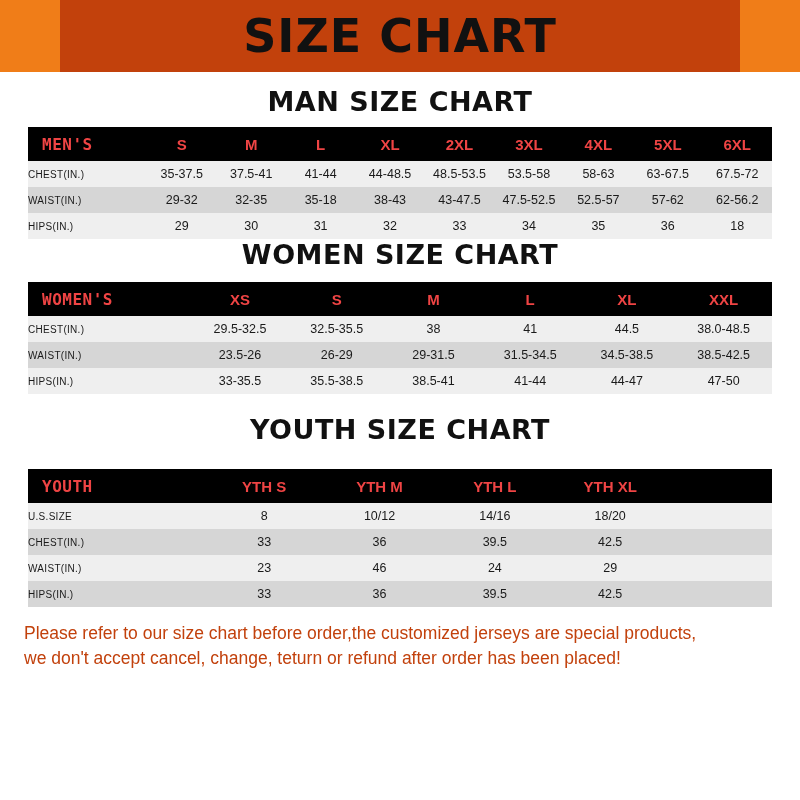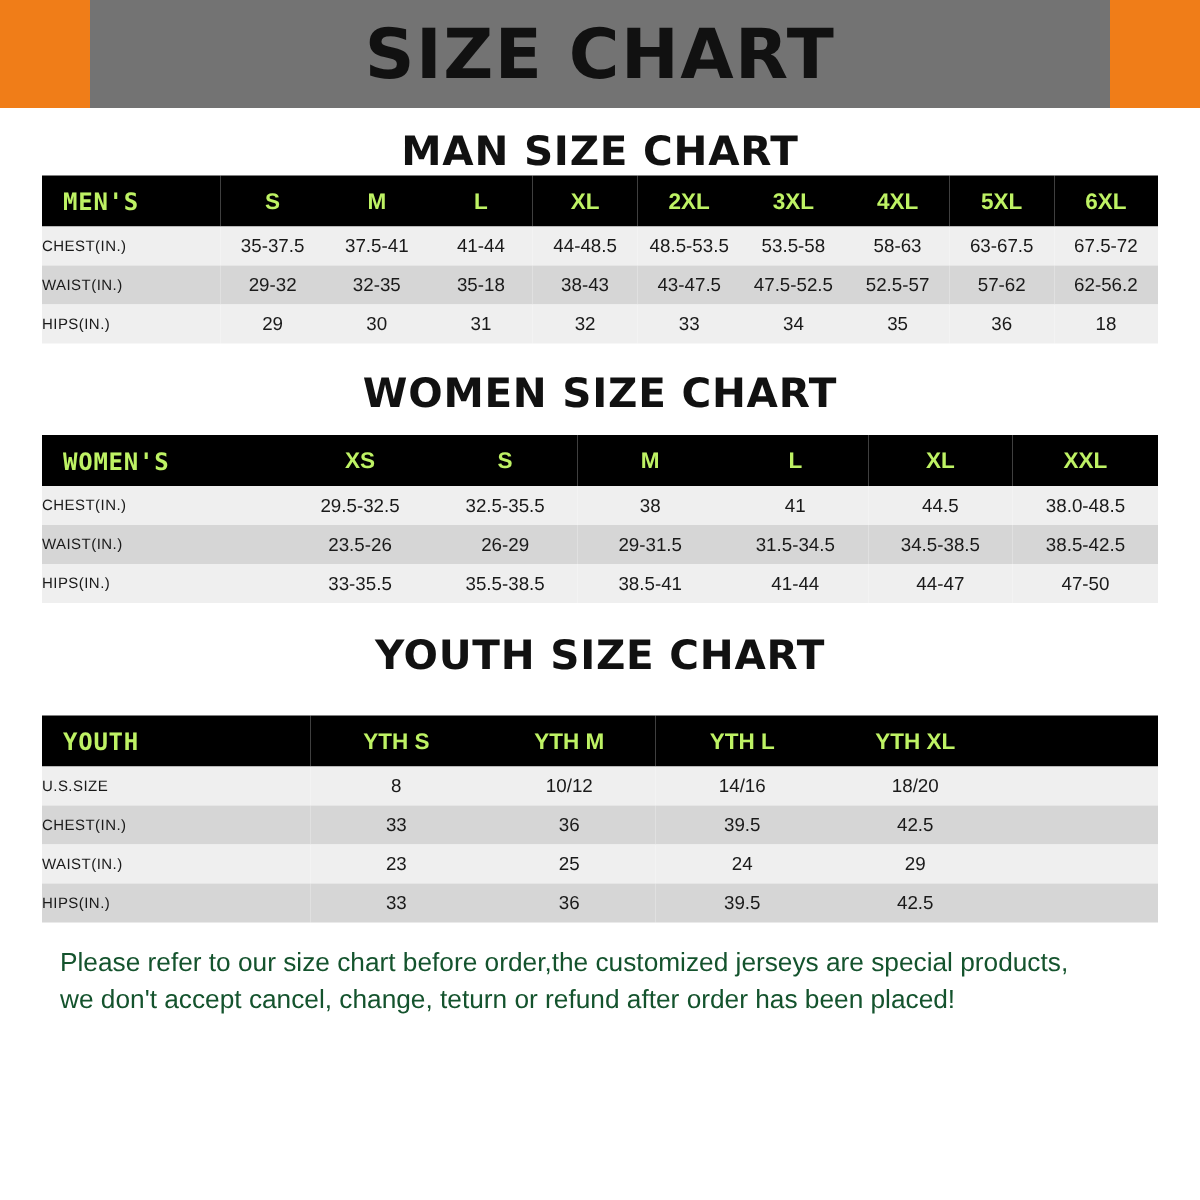--- a/index.html
+++ b/index.html
@@ -28,21 +28,21 @@
   .banner-bar {
     position: absolute;
     left: 0; right: 0; top: 0;
     height: 72px;
     background: #f07d18;
   }
   .banner-inner {
     position: absolute;
     left: 60px; right: 60px; top: 0;
     height: 72px;
-    background: #737373;
+    background: #c2410c;
     display: flex;
     align-items: center;
     justify-content: center;
     text-align: center;
   }
   .banner-title {
     font-family: "DejaVu Sans", sans-serif;
     font-weight: bold;
     font-size: 46px;
     letter-spacing: 1px;
@@ -70,21 +70,21 @@
   table.size th, table.size td {
     text-align: center;
     font-size: 12.5px;
     color: #1a1a1a;
     padding: 0;
     height: 26px;
     font-family: "Liberation Sans", sans-serif;
   }
   table.size thead th {
     background: #000000;
-    color: #bef264;
+    color: #ef4444;
     font-weight: bold;
     height: 34px;
     font-size: 15px;
   }
   table.size thead th.rowhead {
     text-align: left;
     padding-left: 14px;
     font-family: "DejaVu Sans Mono", monospace;
     font-size: 16px;
     letter-spacing: 0.5px;
@@ -96,41 +96,41 @@
     letter-spacing: 0.3px;
   }
 
   
   .stripe-a td { background: #efefef !important; }
   .stripe-b td { background: #d6d6d6 !important; }
 
   
   .note {
     margin-top: 14px;
-    padding: 0 40px;
-    color: #14532d;
+    padding: 0 24px;
+    color: #c2410c;
     font-size: 17.5px;
     line-height: 1.45;
     font-family: "Liberation Sans", sans-serif;
   }
   .note div { white-space: nowrap; }
 </style>
 </head>
 <body>
 
 <div class="page">
 
   <div class="banner">
     <div class="banner-bar"></div>
     <div class="banner-inner">
       <div class="banner-title">SIZE CHART</div>
     </div>
   </div>
 
-  <div class="section-title" style="margin-top:14px;">MAN SIZE CHART</div>
+  <div class="section-title" style="margin-top:14px;margin-bottom:10px;">MAN SIZE CHART</div>
   <div class="tbl-wrap">
     <table class="size">
       <thead>
         <tr>
           <th class="rowhead" style="width:16%">MEN'S</th>
           <th>S</th>
           <th>M</th>
           <th>L</th>
           <th>XL</th>
           <th>2XL</th>
@@ -174,21 +174,21 @@
           <td>33</td>
           <td>34</td>
           <td>35</td>
           <td>36</td>
           <td>18</td>
         </tr>
       </tbody>
     </table>
   </div>
 
-  <div class="section-title" style="margin-top:18px;margin-bottom:12px;">WOMEN SIZE CHART</div>
+  <div class="section-title" style="margin-bottom:12px;">WOMEN SIZE CHART</div>
   <div class="tbl-wrap">
     <table class="size">
       <thead>
         <tr>
           <th class="rowhead" style="width:22%">WOMEN'S</th>
           <th>XS</th>
           <th>S</th>
           <th>M</th>
           <th>L</th>
           <th>XL</th>
@@ -253,21 +253,21 @@
           <td class="rowhead">CHEST(IN.)</td>
           <td>33</td>
           <td>36</td>
           <td>39.5</td>
           <td>42.5</td>
           <td></td>
         </tr>
         <tr class="stripe-a">
           <td class="rowhead">WAIST(IN.)</td>
           <td>23</td>
-          <td>25</td>
+          <td>46</td>
           <td>24</td>
           <td>29</td>
           <td></td>
         </tr>
         <tr class="stripe-b">
           <td class="rowhead">HIPS(IN.)</td>
           <td>33</td>
           <td>36</td>
           <td>39.5</td>
           <td>42.5</td>

